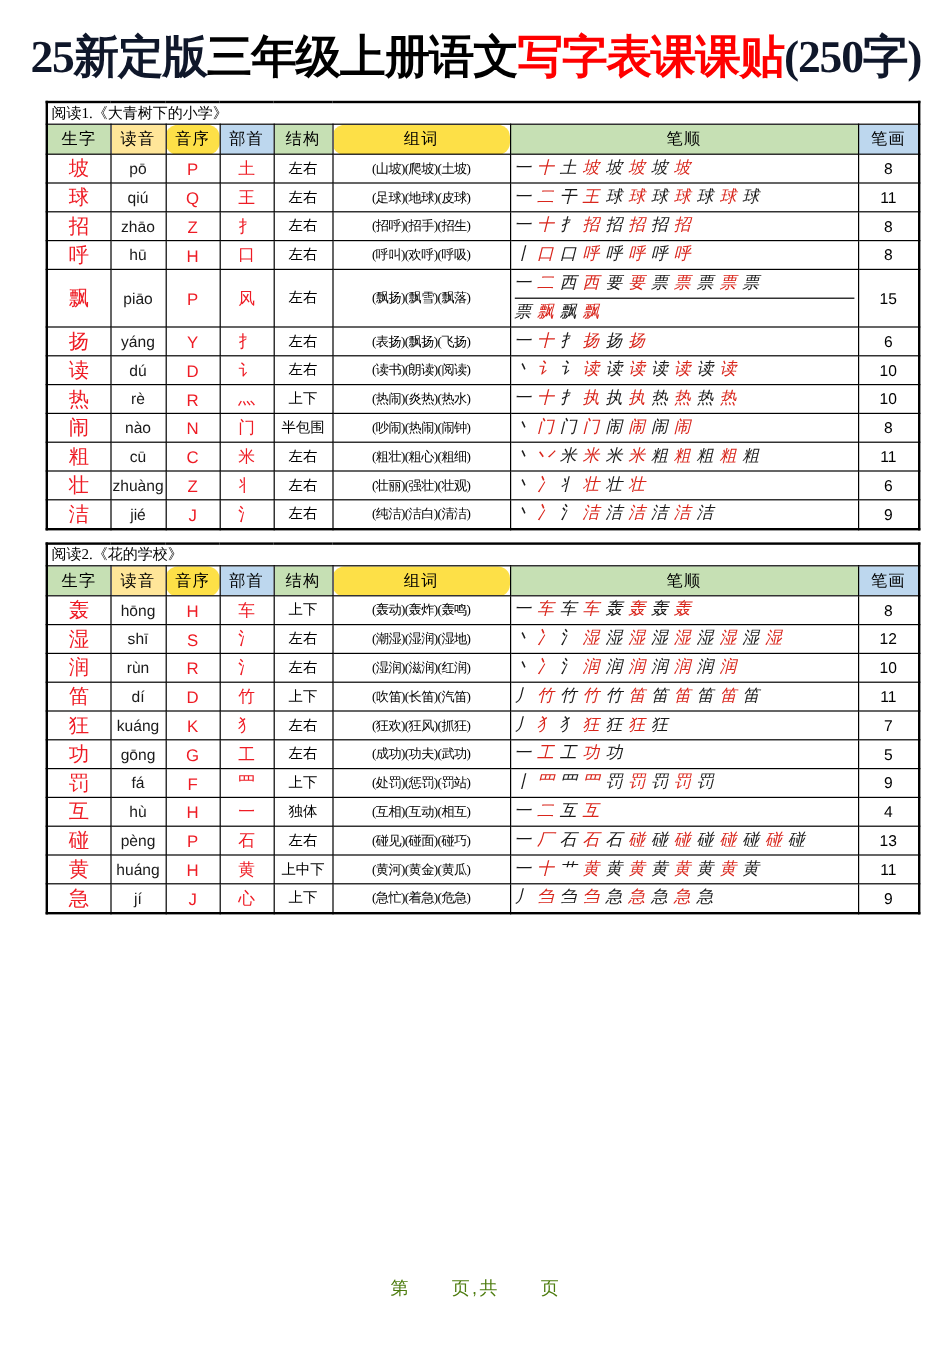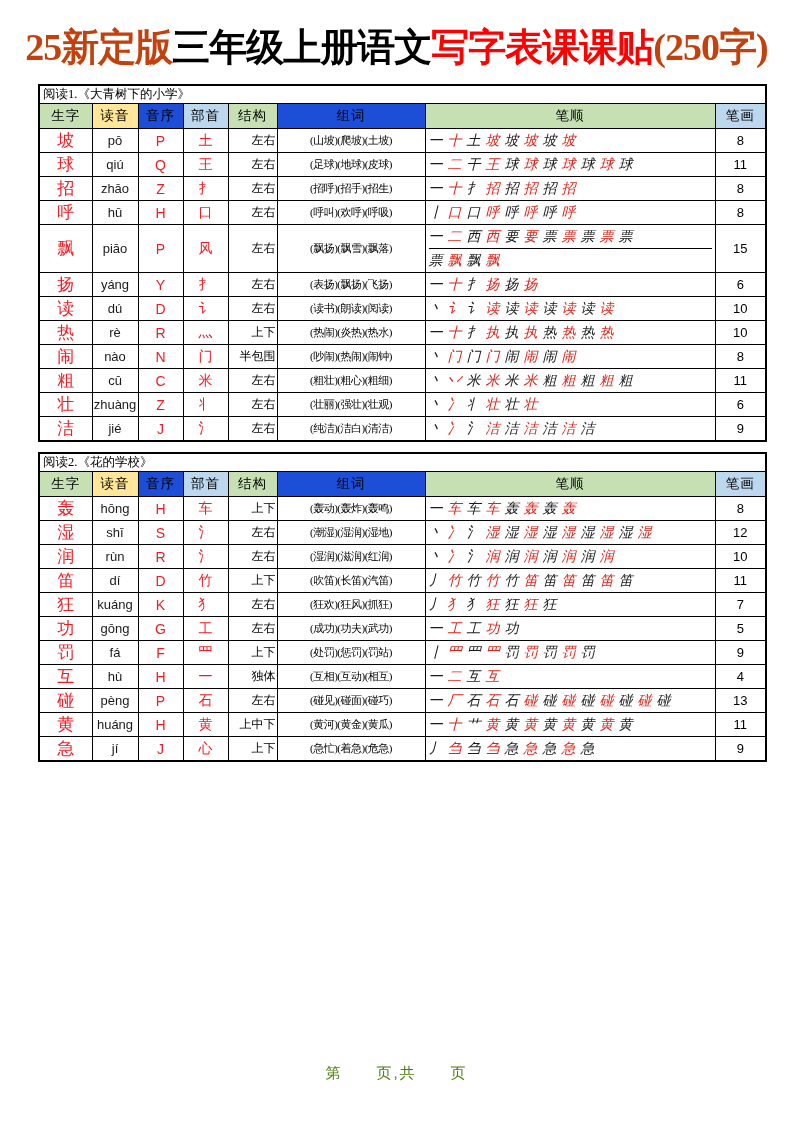--- a/index.html
+++ b/index.html
@@ -9,48 +9,48 @@
     font-family:"Liberation Serif","DejaVu Serif",serif; color:#000;
   }
   .page { position:absolute; inset:0; background:#fff; }
 
   
   .title {
     position:absolute; top:22px; left:0; width:100%;
     text-align:center; font-size:38px; font-weight:bold;
     letter-spacing:-1px; white-space:nowrap;
   }
-  .t-blue  { color:#c2410c; }
+  .t-blue  { color:#0f172a; }
   .t-black { color:#000000; }
   .t-red   { color:#ff0000; }
 
   
   .tbl-wrap { position:absolute; left:38px; width:614px; }
   #table-0 { top:84px; }
   #table-1 { top:452px; }
   table { border-collapse:collapse; width:100%; table-layout:fixed; border:2px solid #000; }
   td, th { border:1px solid #000; padding:0 1px; text-align:center; vertical-align:middle; overflow:hidden; }
 
   .caption-cell {
     text-align:left; font-size:12.5px; height:17px; padding-left:3px;
     white-space:nowrap; font-weight:normal; background:#fff;
   }
   th.col-head { font-size:13.5px; font-weight:normal; height:25px; letter-spacing:1px; }
   .h-green  { background:#c6e0b4;margin-left:25px; }
   .h-yellow { background:#ffe699; }
-  .h-salmon { background:#1d4ed8; }
+  .h-salmon { background:#fde047;border-radius:10px; }
   .h-blue   { background:#bdd7ee; }
 
   tr.data-row td { height:24px; }
 
   .c-char   { color:#ee1c25; font-size:17px; }
   .c-pinyin { font-family:"Liberation Sans","DejaVu Sans",sans-serif; font-size:13px; color:#1a1a1a; white-space:nowrap; }
   .c-initial{ color:#ee1c25; font-family:"Liberation Sans","DejaVu Sans",sans-serif; font-size:14px; }
   .c-radical{ color:#ee1c25; font-size:14px; }
-  .c-structure { font-size:12px; white-space:nowrap;text-align:right; }
+  .c-structure { font-size:12px; white-space:nowrap; }
   .c-words  { font-size:11px; white-space:nowrap; letter-spacing:-0.5px; padding:2px; }
   .c-order  { text-align:left; padding:0 3px;font-style:italic; }
   .order-line { font-size:14px; line-height:23px; white-space:nowrap; letter-spacing:0; }
   .order-line span { margin-right:5px; }
   .order-line-sep { border-top:1px solid #000; }
   .sk-b { color:#1a1a1a; }
   .sk-r { color:#d9261c; }
   .c-strokes { font-family:"Liberation Sans","DejaVu Sans",sans-serif; font-size:13px; }
 
   

